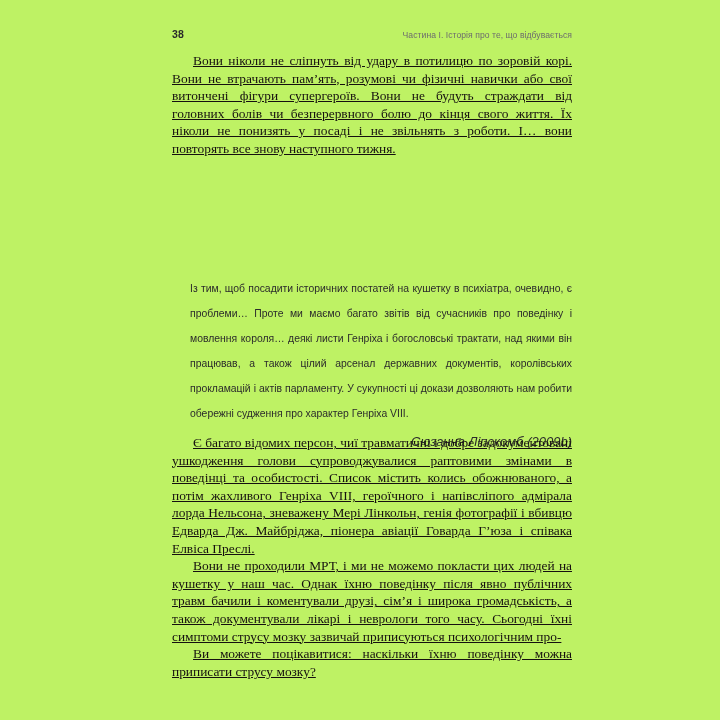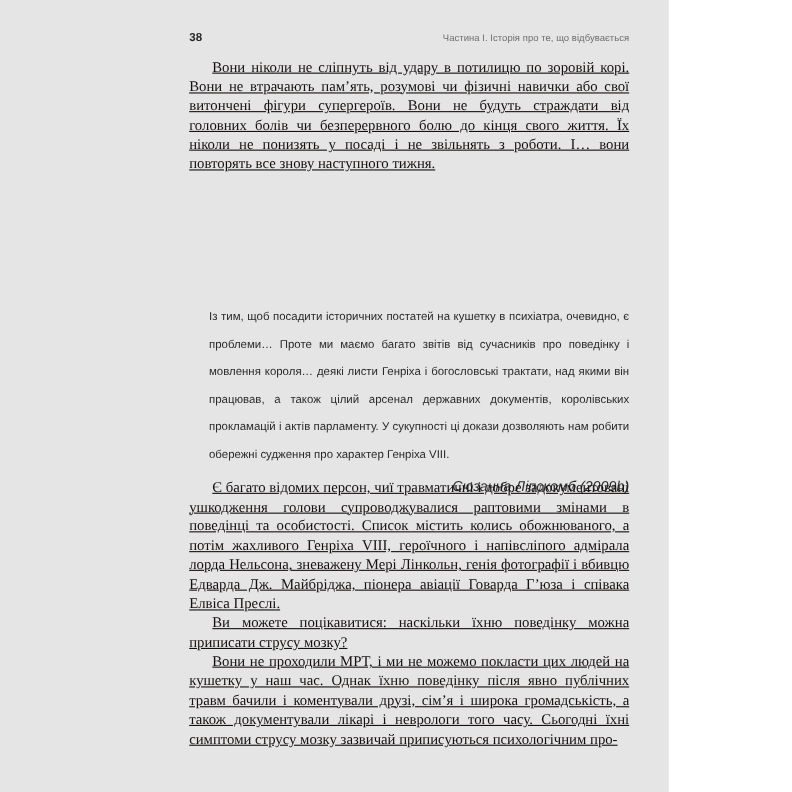--- a/index.html
+++ b/index.html
@@ -10,23 +10,23 @@
     width: 720px;
     height: 720px;
     background: #ffffff;
     font-family: "Liberation Serif", "DejaVu Serif", serif;
     color: #1a1a1a;
     overflow: hidden;
   }
 
   .page {
     position: relative;
-    width: 608px;
+    width: 720px;
     height: 720px;
-    background: #e5e5e5;
+    background: #bef264;
     box-sizing: border-box;
   }
 
   
   .running-head {
     position: absolute;
     top: 28px;
     left: 172px;
     width: 400px;
     display: flex;
@@ -133,17 +133,17 @@
   </div>
 
 
   <div class="epigraph">
     <p>Із тим, щоб посадити історичних постатей на кушетку в психіатра, очевидно, є проблеми… Проте ми маємо багато звітів від сучасників про поведінку і мовлення короля… деякі листи Генріха і богословські трактати, над якими він працював, а також цілий арсенал державних документів, королівських прокламацій і актів парламенту. У сукупності ці докази дозволяють нам робити обережні судження про характер Генріха VIII.</p>
     <p class="attribution">Сюзанна Ліпскомб (2009b)</p>
   </div>
 
   <div class="text-block-lower">
     <p class="body">Є багато відомих персон, чиї травматичні і добре задокументовані ушкодження голови супроводжувалися раптовими змінами в поведінці та особистості. Список містить колись обожнюваного, а потім жахливого Генріха VIII, героїчного і напівсліпого адмірала лорда Нельсона, зневажену Мері Лінкольн, генія фотографії і вбивцю Едварда Дж. Майбріджа, піонера авіації Говарда Г’юза і співака Елвіса Преслі.</p>
+    <p class="body cont">Вони не проходили МРТ, і ми не можемо покласти цих людей на кушетку у наш час. Однак їхню поведінку після явно публічних травм бачили і коментували друзі, сім’я і широка громадськість, а також документували лікарі і неврологи того часу. Сьогодні їхні симптоми струсу мозку зазвичай приписуються психологічним про-</p>
     <p class="body cont">Ви можете поцікавитися: наскільки їхню поведінку можна приписати струсу мозку?</p>
-    <p class="body cont">Вони не проходили МРТ, і ми не можемо покласти цих людей на кушетку у наш час. Однак їхню поведінку після явно публічних травм бачили і коментували друзі, сім’я і широка громадськість, а також документували лікарі і неврологи того часу. Сьогодні їхні симптоми струсу мозку зазвичай приписуються психологічним про-</p>
   </div>
 
 </div>
 
 </body></html>

